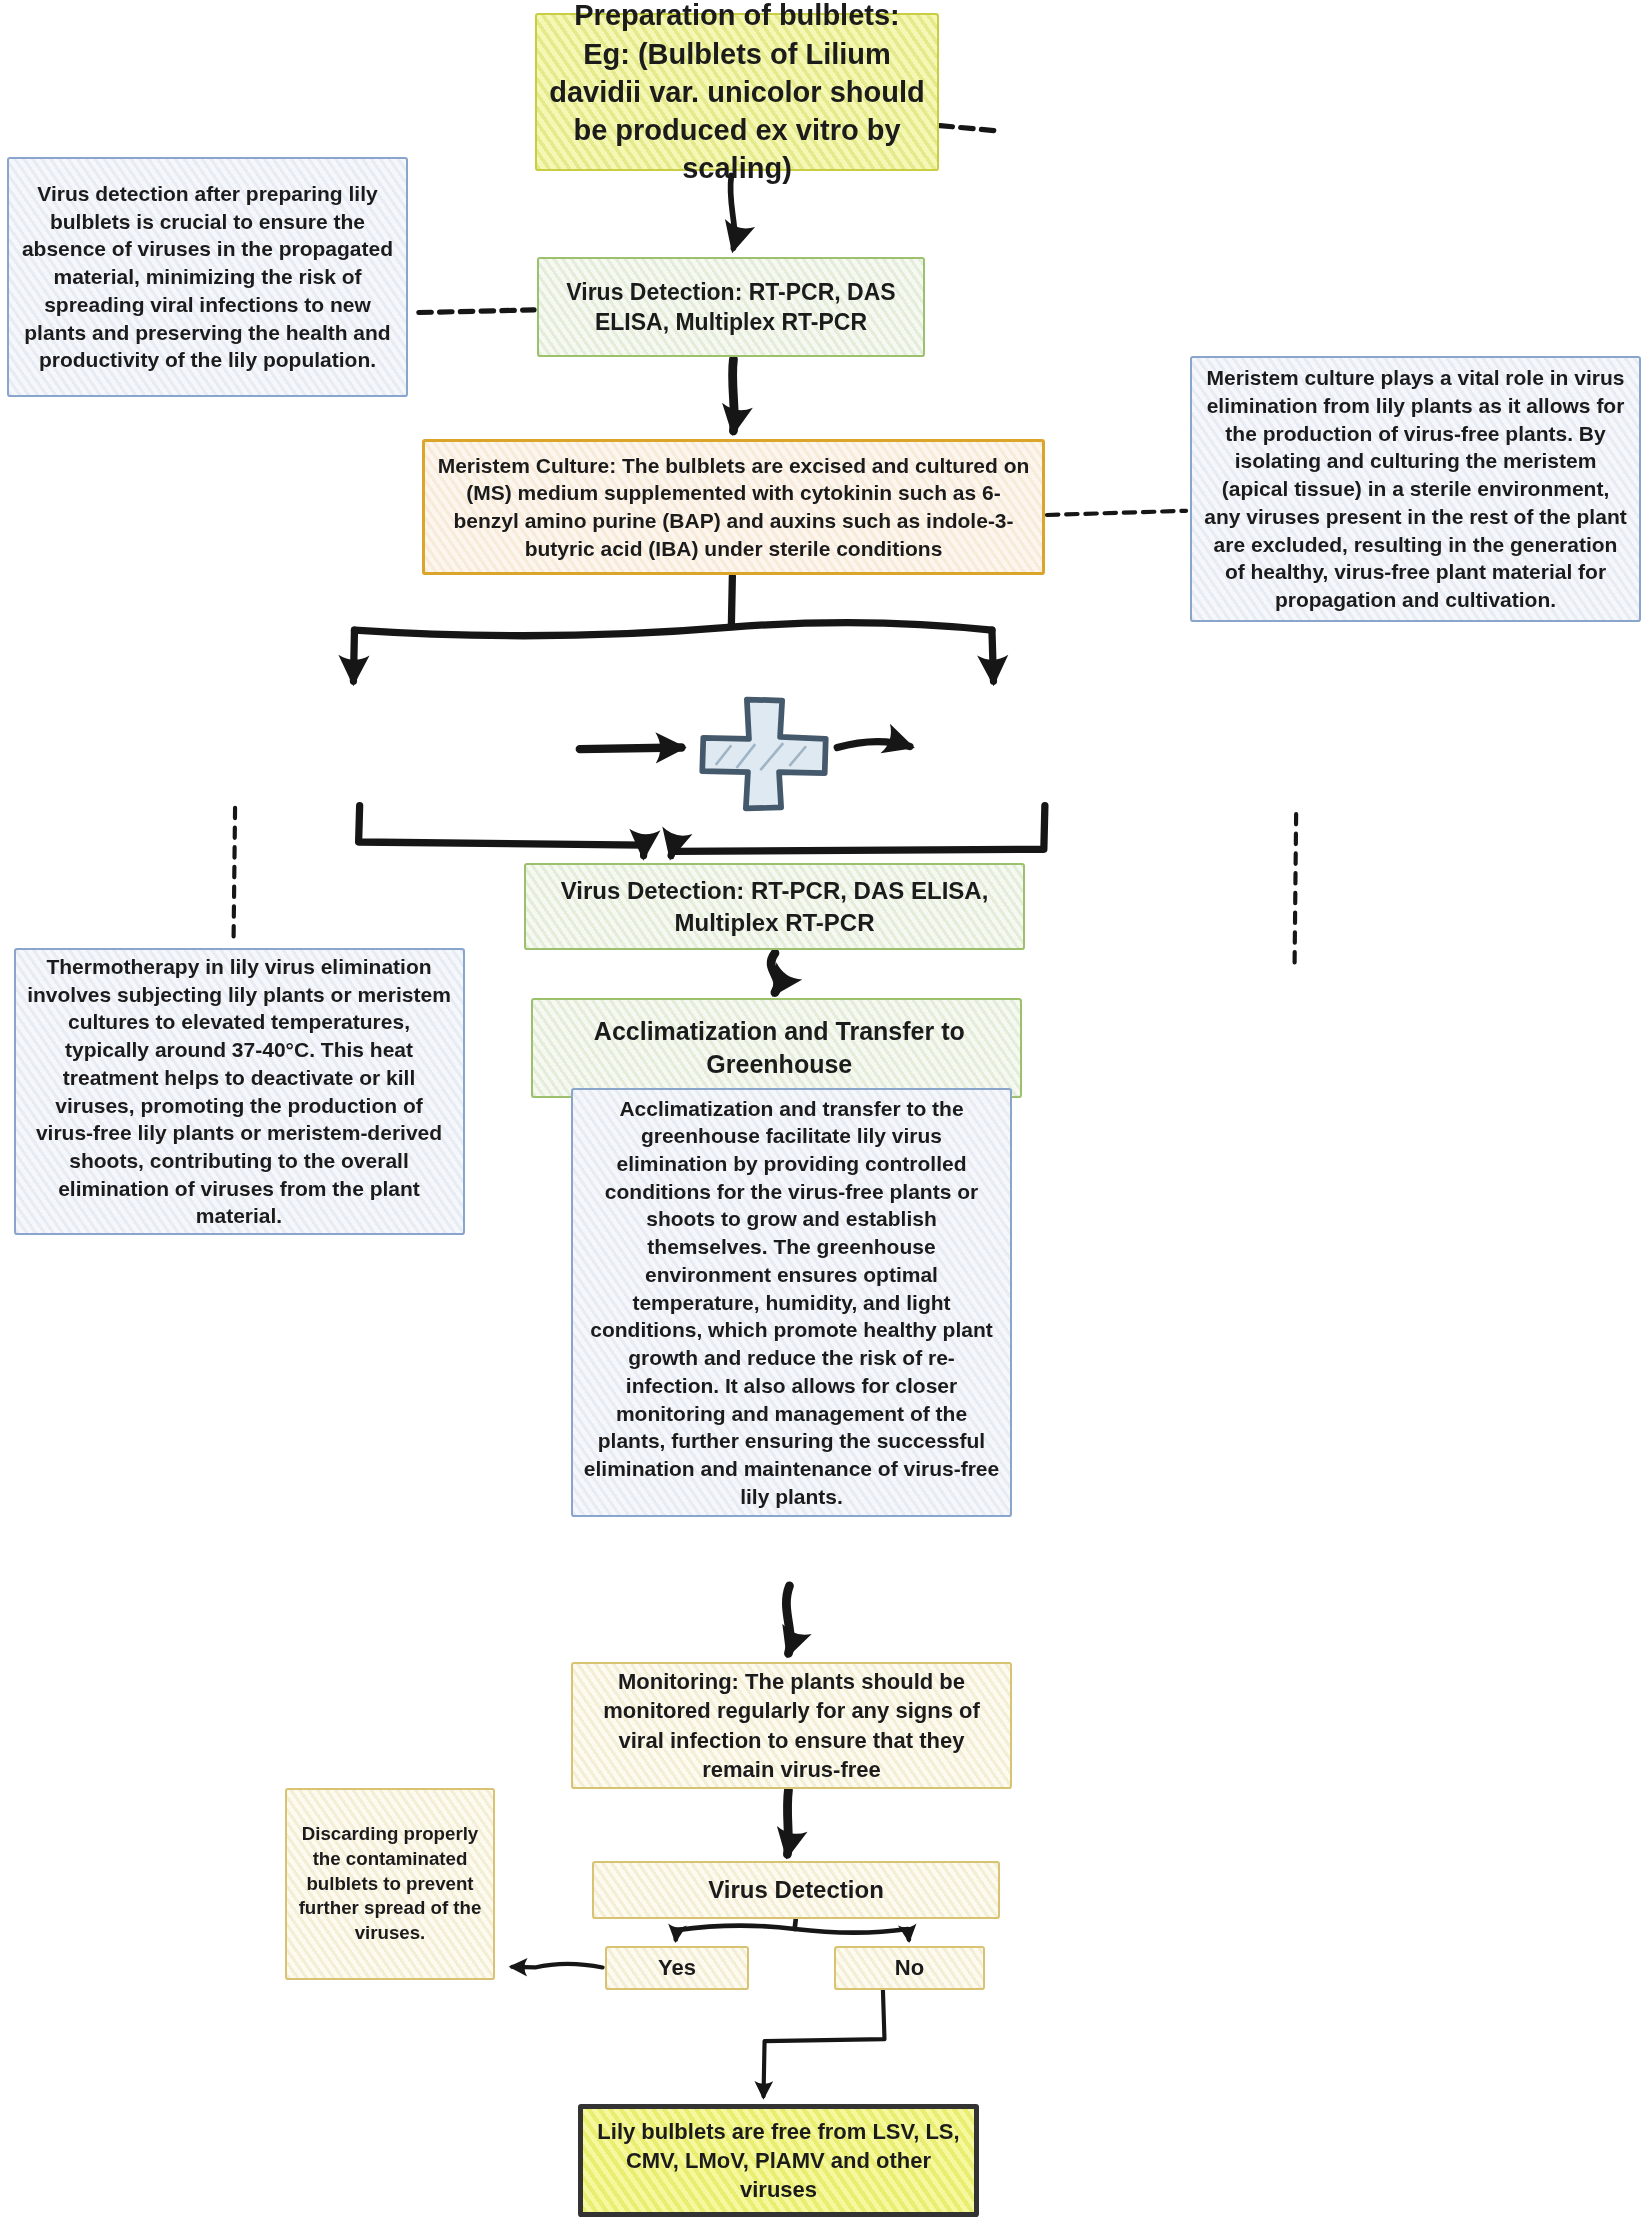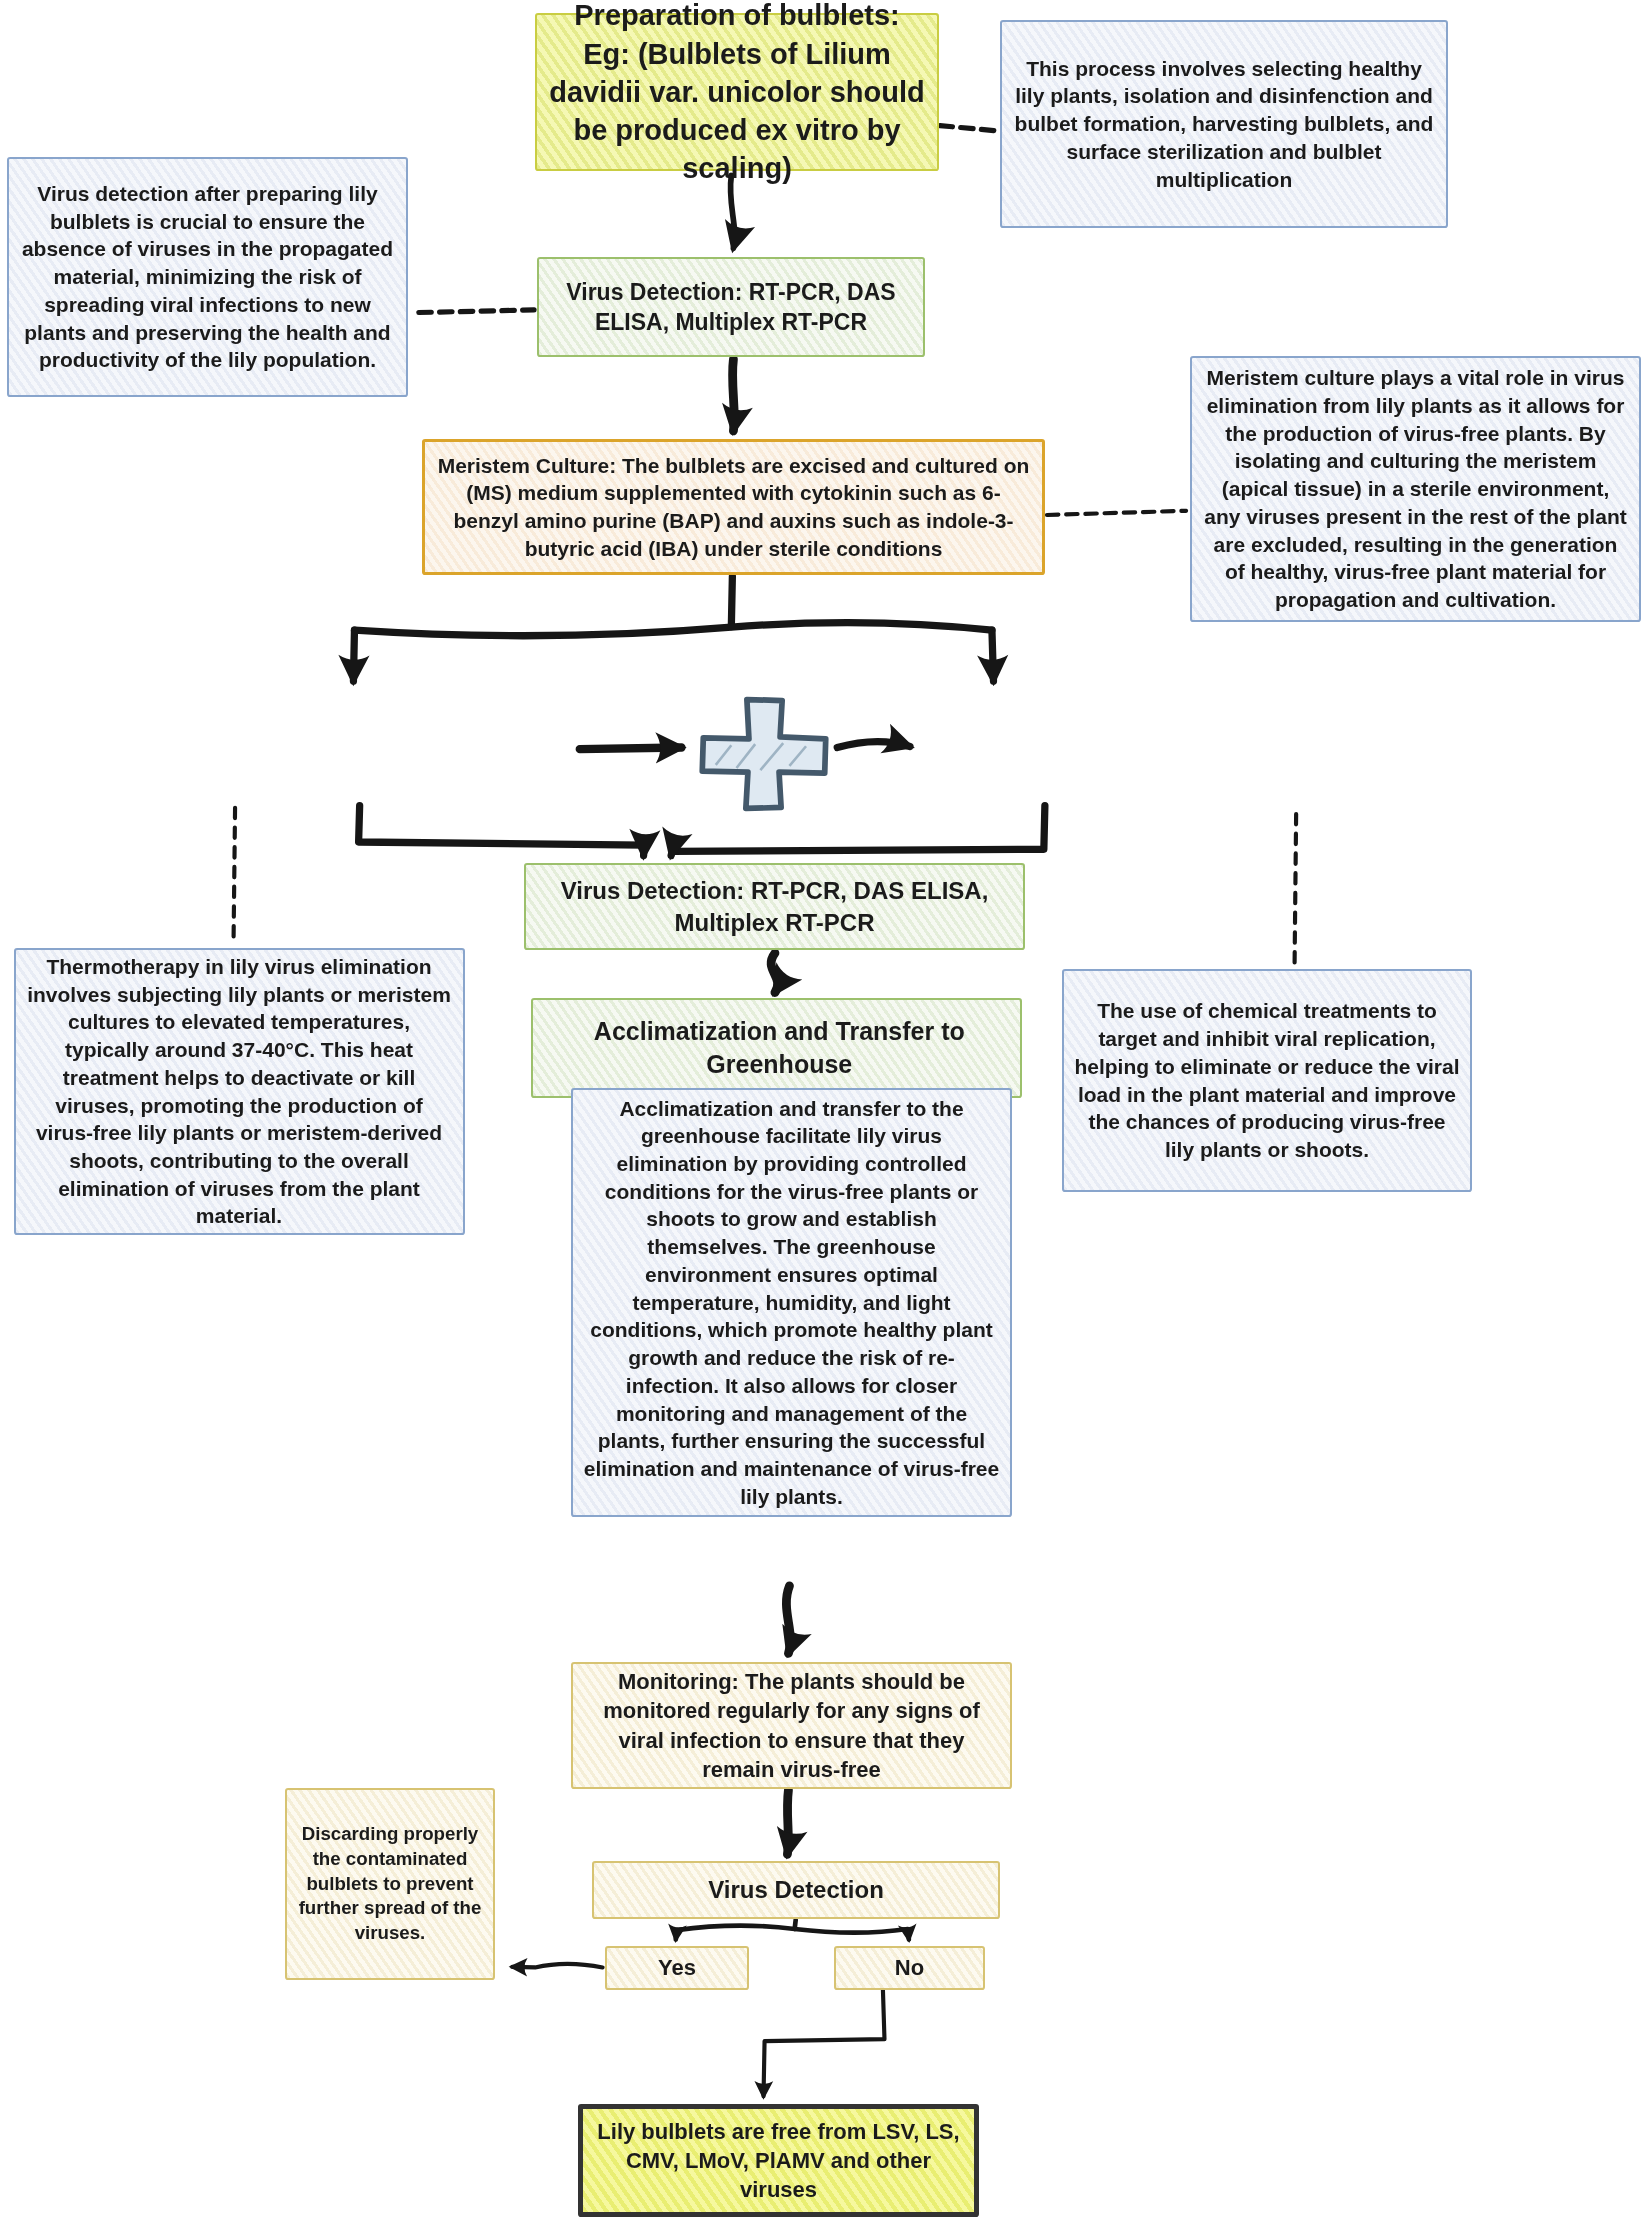--- a/index.html
+++ b/index.html
@@ -117,23 +117,20 @@
       <path d="M452 1556 L449 1820" stroke-width="8" stroke-dasharray="20 18"></path>
       <path d="M2496 1568 L2493 1858" stroke-width="8" stroke-dasharray="20 18"></path>
     </g>
   </svg>
 
   <div class="node n-yellowgreen" style="left:535px;top:13px;width:404px;height:158px;">
     <span>Preparation of bulblets:
 Eg: (Bulblets of Lilium davidii var. unicolor should be produced ex vitro by scaling)</span>
   </div>
 
-  <div class="node n-blue" style="left:1000px;top:20px;width:448px;height:208px;">
-    <span>This process involves selecting healthy lily plants, isolation and disinfenction and bulbet formation, harvesting bulblets, and surface sterilization and bulblet multiplication</span>
-  </div>
 
   <div class="node n-blue" style="left:7px;top:157px;width:401px;height:240px;">
     <span>Virus detection after preparing lily bulblets is crucial to ensure the absence of viruses in the propagated material, minimizing the risk of spreading viral infections to new plants and preserving the health and productivity of the lily population.</span>
   </div>
 
   <div class="node n-green" style="left:537px;top:257px;width:388px;height:100px;">
     <span>Virus Detection: RT-PCR, DAS ELISA, Multiplex RT-PCR</span>
   </div>
 
   <div class="node n-orange" style="left:422px;top:439px;width:623px;height:136px;">
@@ -158,23 +155,20 @@
   </div>
 
   <div class="node n-green sz-48" style="left:531px;top:998px;width:491px;height:100px;padding-left:16px;">
     <span>Acclimatization and Transfer to Greenhouse</span>
   </div>
 
   <div class="node n-blue" style="left:13.5px;top:948px;width:451px;height:287px;">
     <span>Thermotherapy in lily virus elimination involves subjecting lily plants or meristem cultures to elevated temperatures, typically around 37-40°C. This heat treatment helps to deactivate or kill viruses, promoting the production of virus-free lily plants or meristem-derived shoots, contributing to the overall elimination of viruses from the plant material.</span>
   </div>
 
-  <div class="node n-blue" style="left:1062px;top:969px;width:410px;height:223px;">
-    <span>The use of  chemical treatments to target and inhibit viral replication, helping to eliminate or reduce the viral load in the plant material and improve the chances of producing virus-free lily plants or shoots.</span>
-  </div>
 
   <div class="node n-blue" style="left:571px;top:1088px;width:441px;height:429px;">
     <span>Acclimatization and transfer to the greenhouse facilitate lily virus elimination by providing controlled conditions for the virus-free plants or shoots to grow and establish themselves. The greenhouse environment ensures optimal temperature, humidity, and light conditions, which promote healthy plant growth and reduce the risk of re-infection. It also allows for closer monitoring and management of the plants, further ensuring the successful elimination and maintenance of virus-free lily plants.</span>
   </div>
 
   <div class="node n-tan" style="left:571px;top:1662px;width:441px;height:127px;">
     <span>Monitoring: The plants should be monitored regularly for any signs of viral infection to ensure that they remain virus-free</span>
   </div>
 
   <div class="node n-tan sz-36" style="left:285px;top:1788px;width:210px;height:192px;">

